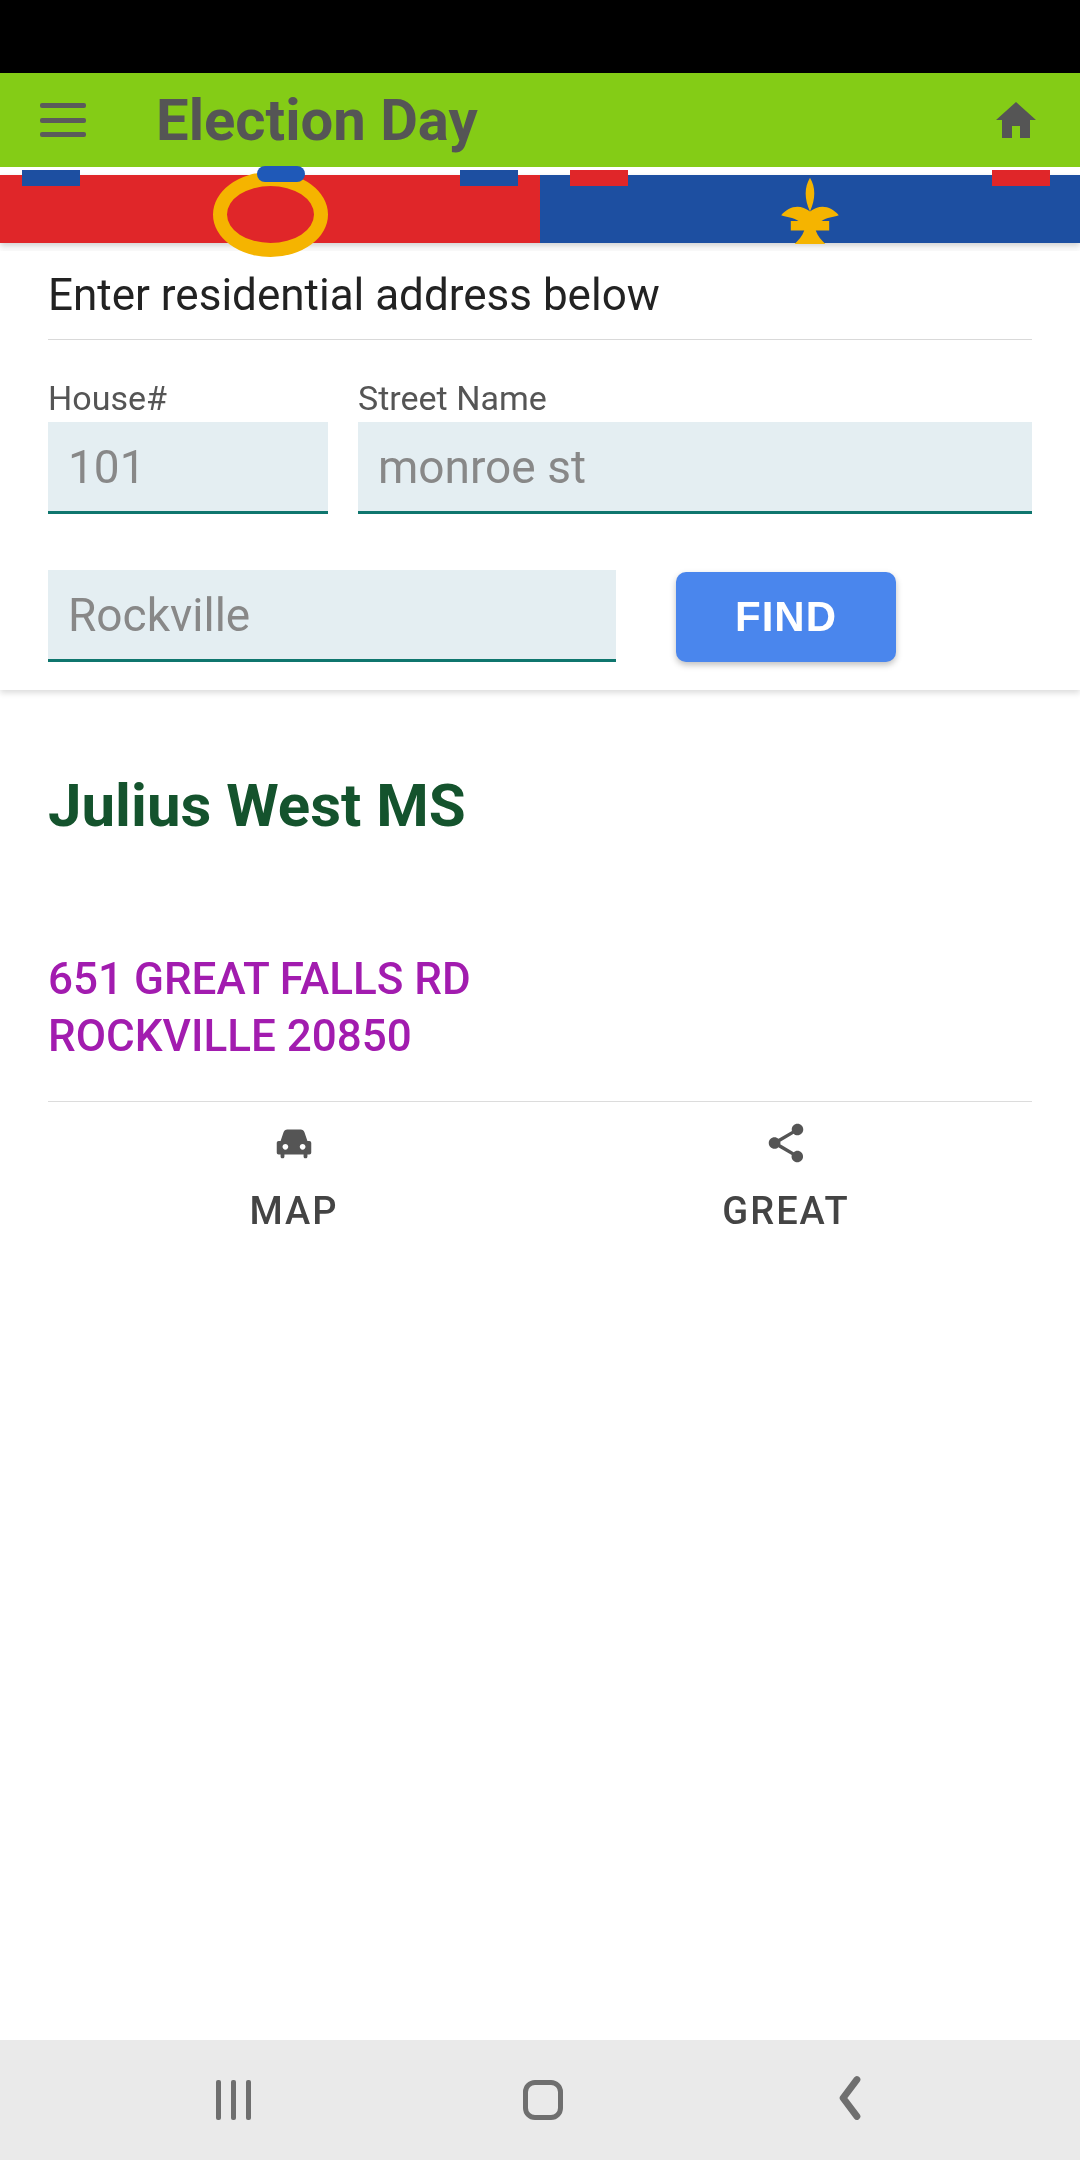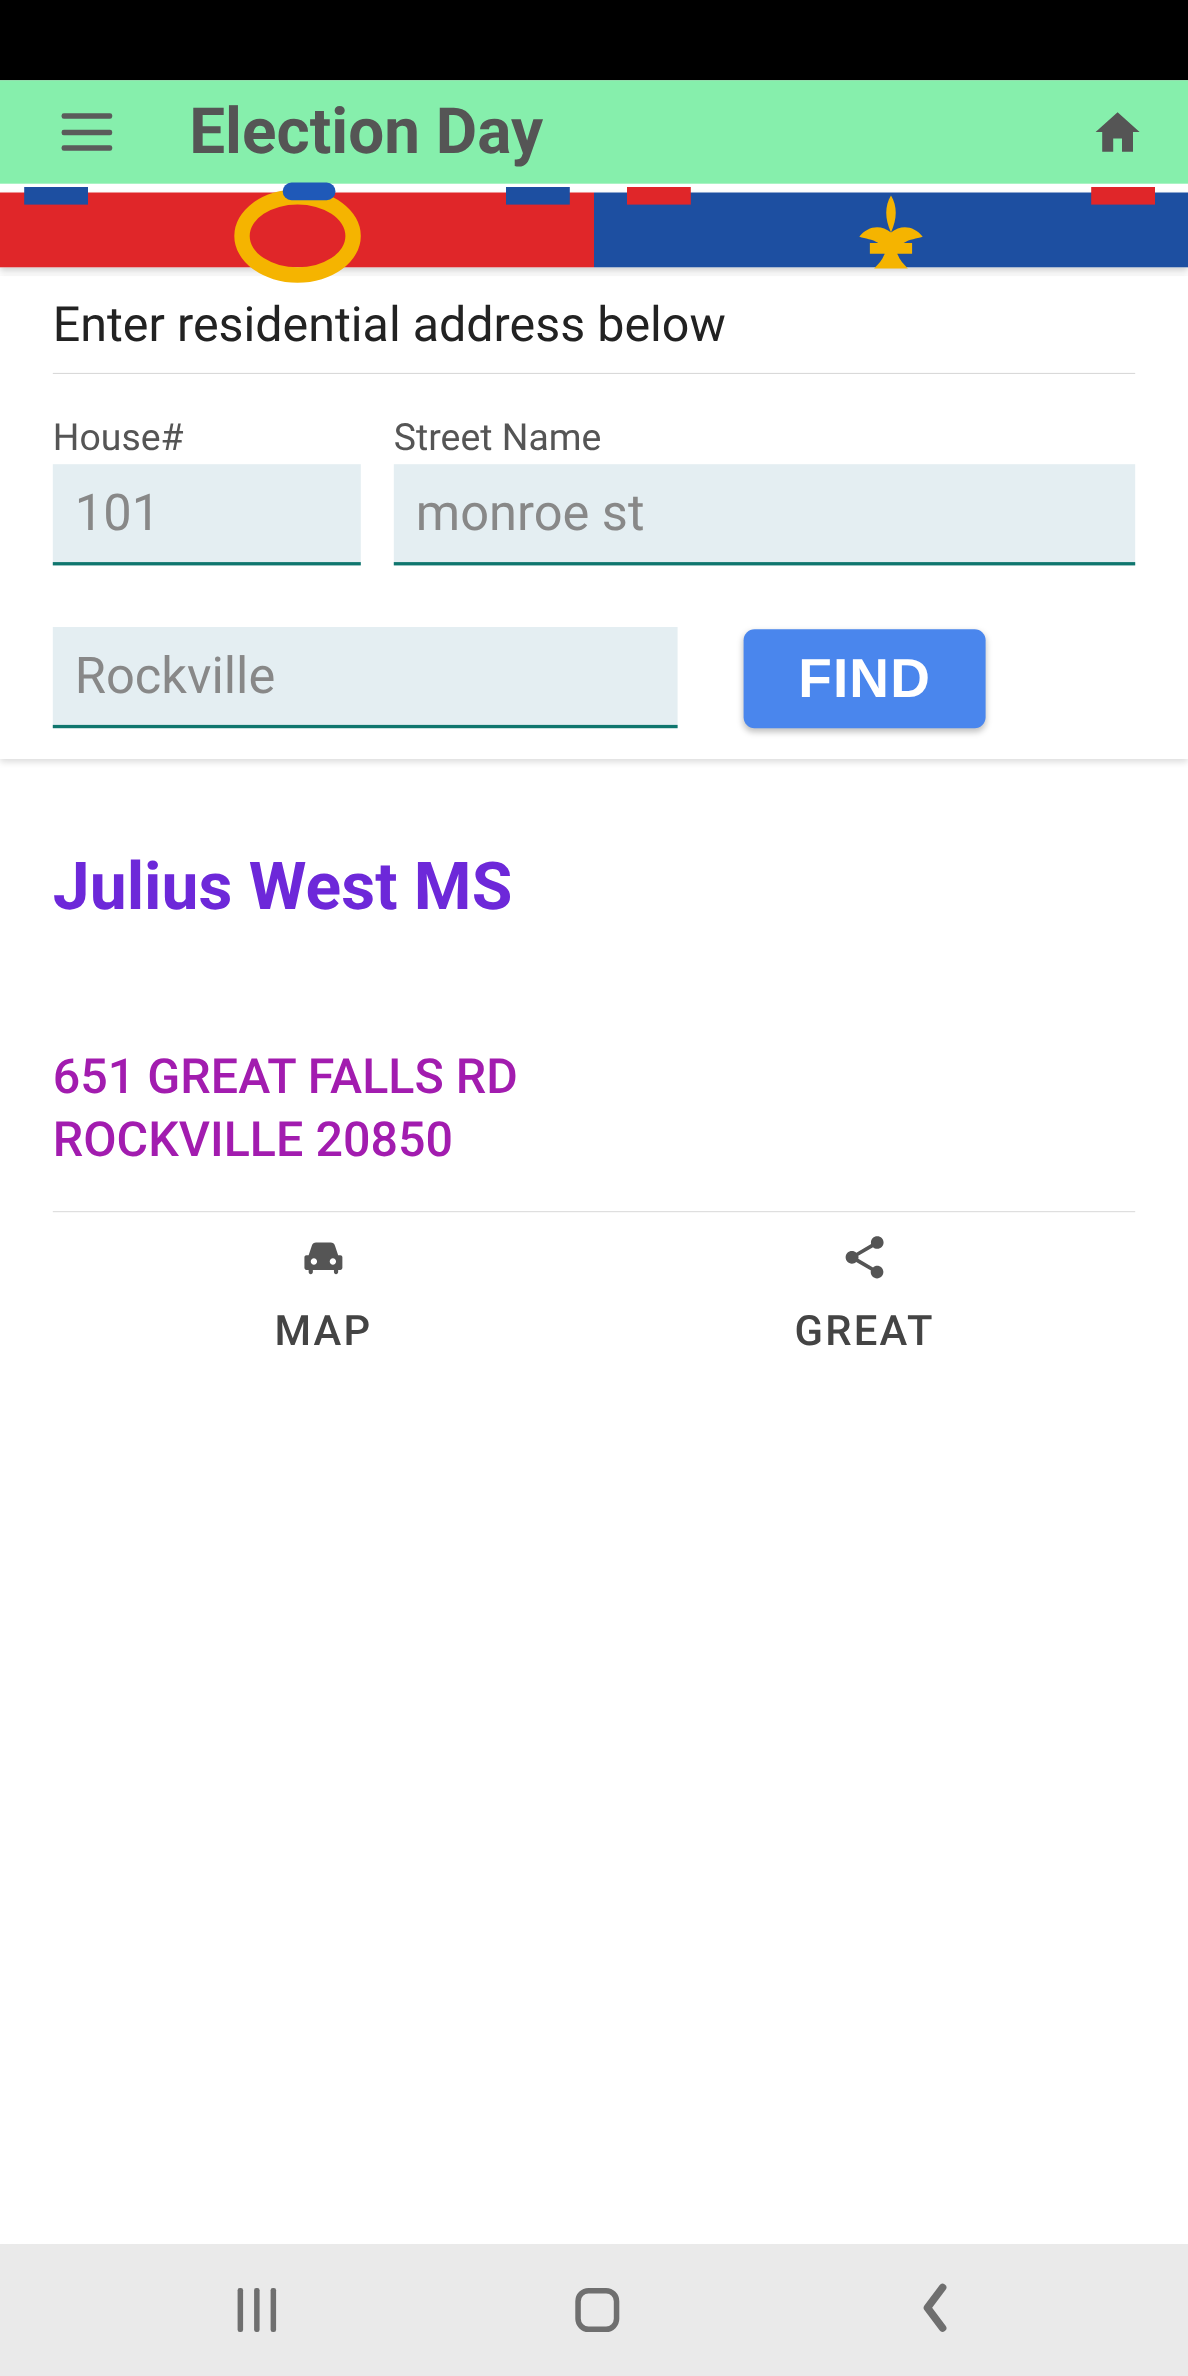--- a/index.html
+++ b/index.html
@@ -13,22 +13,22 @@
     overflow: hidden;
   }
   .status-notch {
     height: 73px;
     background: #000;
   }
   .appbar {
     height: 94px;
     display: flex;
     align-items: center;
-    padding: 0 38px 0 56px;
-    background: #86efac;
+    padding: 0 38px 0 40px;
+    background: #84cc16;
   }
   .menu-icon { width: 46px; height: 34px; display:flex; flex-direction:column; justify-content:space-between; }
   .menu-icon span { display:block; height:5px; background:#5b5b5b; border-radius:2px; }
   .appbar-title {
     font-size: 58px;
     font-weight: 700;
     color: #555;
     margin-left: 70px;
     flex: 1;
   }
@@ -145,33 +145,33 @@
     margin-top:56px;
   }
   .field-city { width: 568px; }
   .find-btn {
     width:220px;
     height:90px;
     background:#4a86ed;
     color:#fff;
     border:none;
     border-radius:10px;
-    font-size:50px;
+    font-size:42px;
     font-weight:600;
     letter-spacing:1px;
     box-shadow: 0 3px 6px rgba(0,0,0,.25);
   }
   .result-card {
     margin-top:10px;
     padding: 70px 48px 0 48px;
   }
   .result-name {
     font-size:60px;
     font-weight:700;
-    color:#6d28d9;
+    color:#14532d;
   }
   .result-addr {
     font-size:44px;
     font-weight:500;
     color:#a21caf;
     line-height:1.3;
     margin-top:110px;
   }
   .divider {
     border:none;

